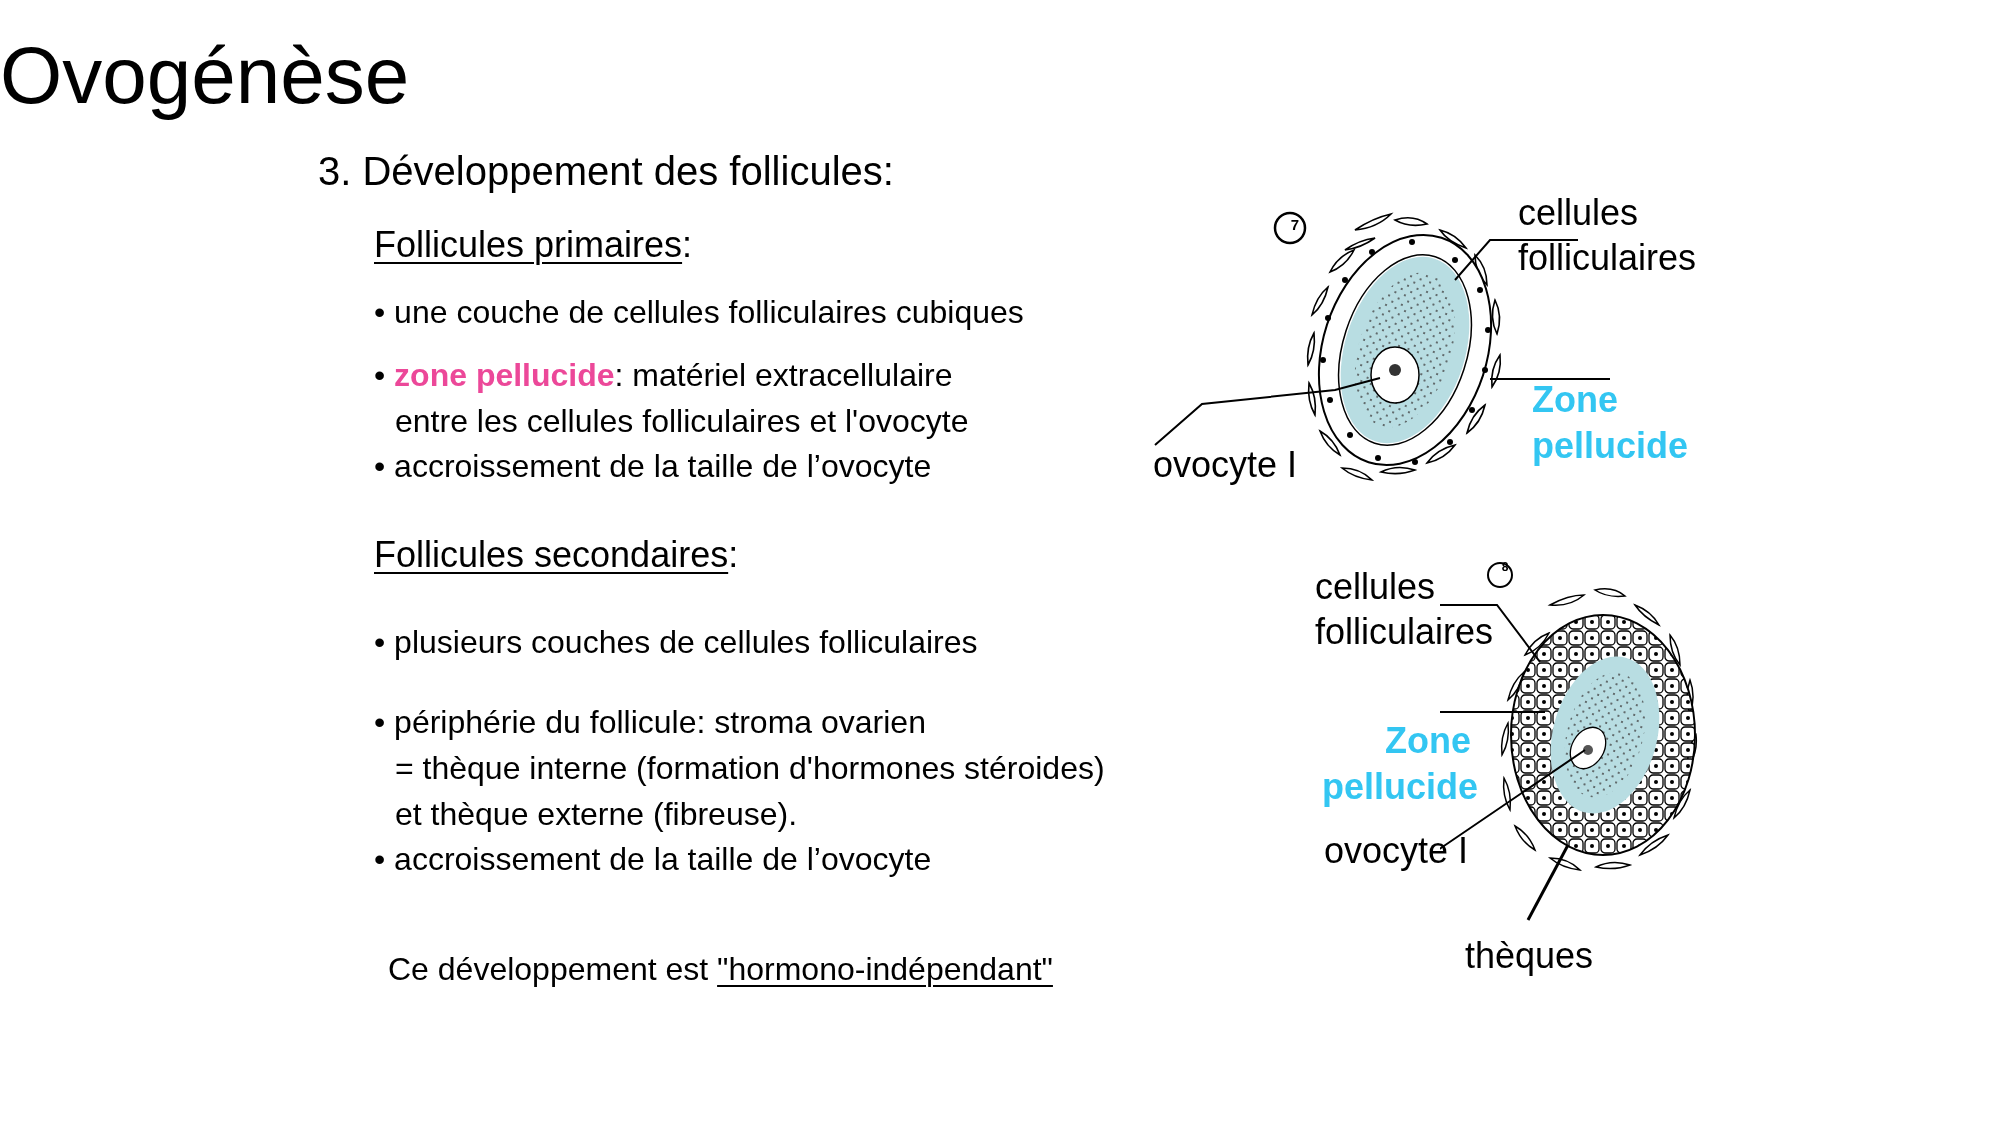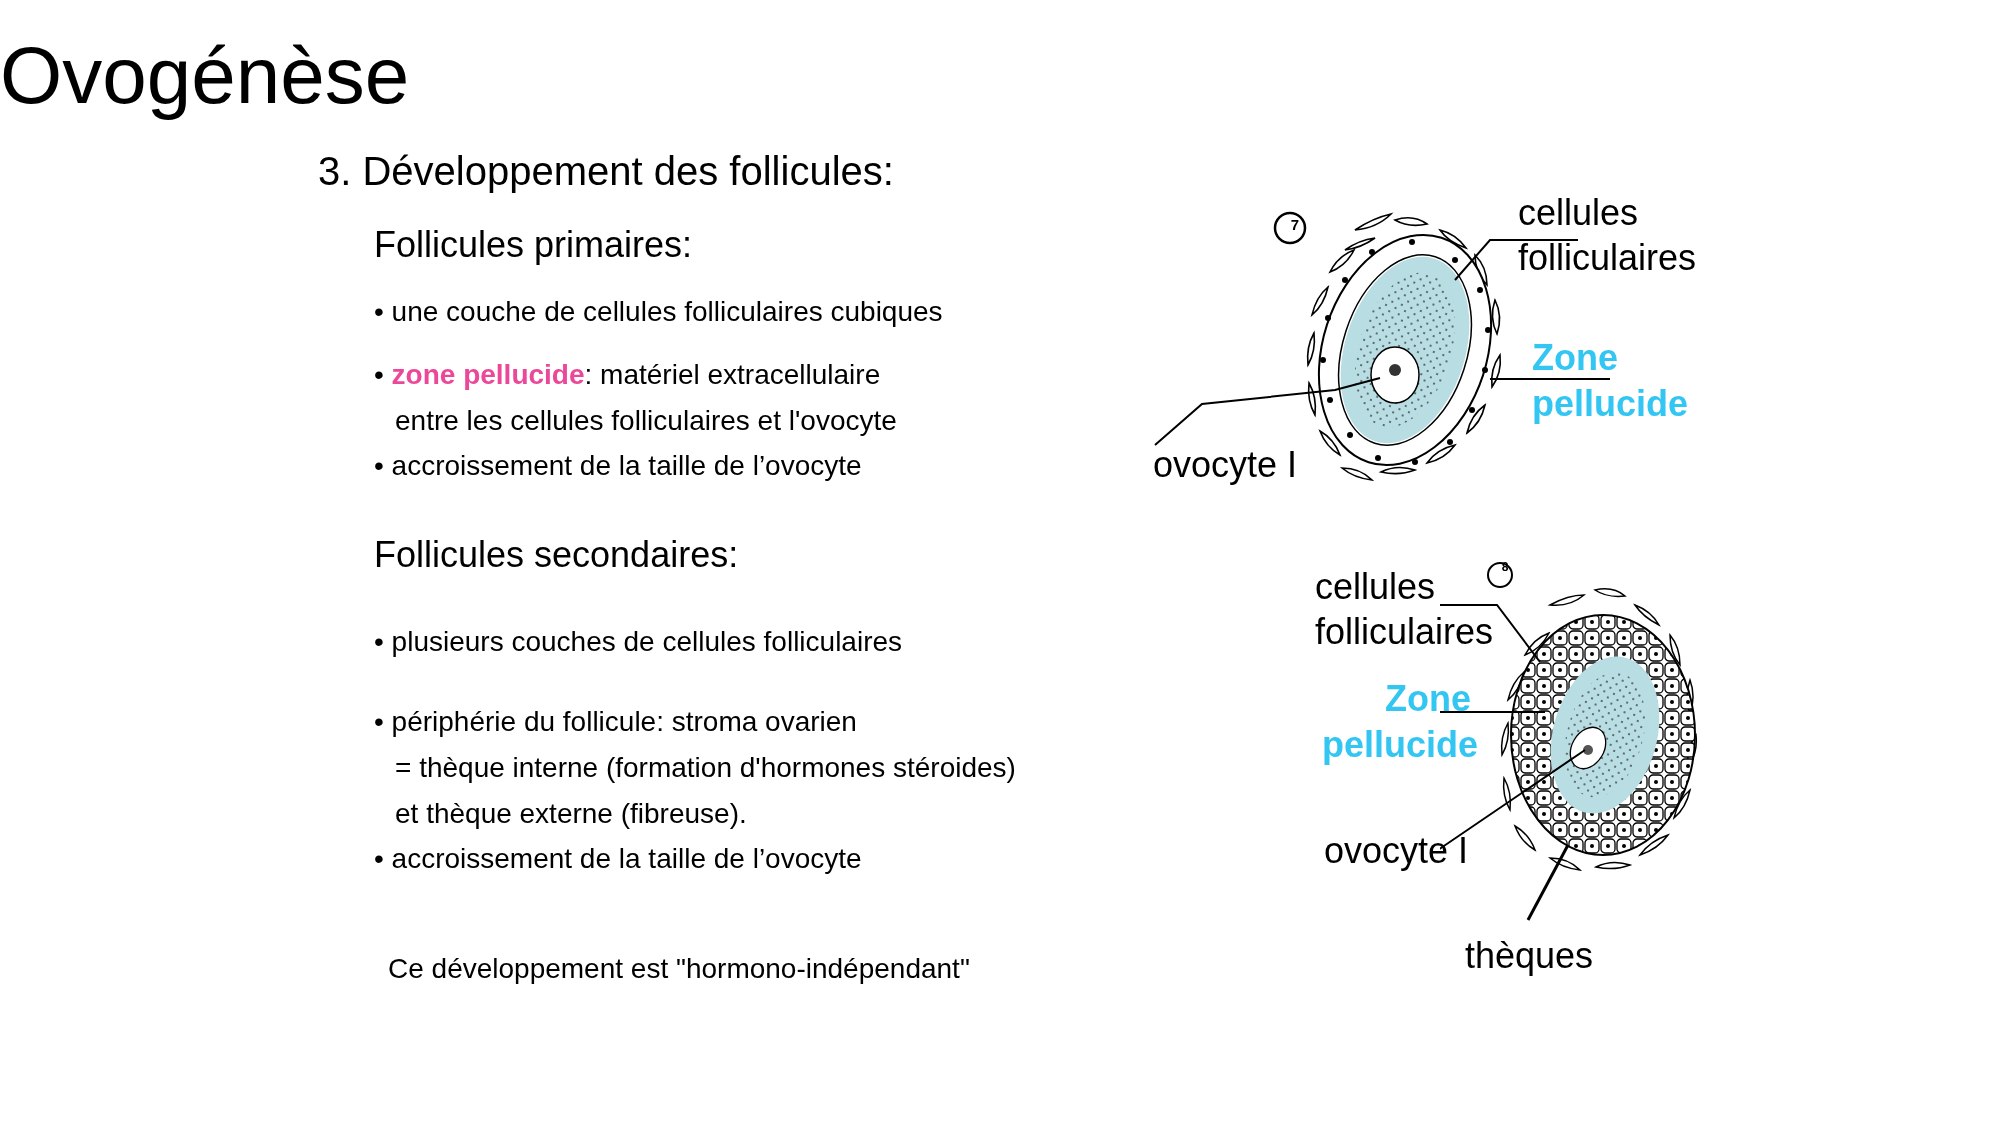--- a/index.html
+++ b/index.html
@@ -2,25 +2,25 @@
 <html><head>
 <meta charset="utf-8">
 <style>
   html, body { margin:0; padding:0; background:#ffffff; }
   body { width:2000px; height:1125px; position:relative; overflow:hidden;
          font-family:"Liberation Sans", sans-serif; color:#000; }
   .abs { position:absolute; white-space:nowrap; }
   .title { left:0; width:1870px; top:28px; font-size:80px; line-height:96px; }
   .section { left:318px; top:146px; font-size:40px; line-height:50px; }
   .sub { font-size:36px; line-height:46px; }
-  .u { text-underline-offset:5px; text-decoration-thickness:2px; }
-  .line { font-size:28px; line-height:46px; }
+  .u { text-decoration:underline; text-underline-offset:5px; text-decoration-thickness:2px; }
+  .line { font-size:32px; line-height:46px; }
   .hl { color:#ec4899; font-weight:bold; }
   .lbl { font-size:36px; line-height:45px; }
-  .lbl-blue { font-size:36px; line-height:45px; color:#33c6f2; font-weight:bold; }
+  .lbl-blue { font-size:36px; line-height:45px; color:#33c6f2; font-weight:bold;margin-top:42px; }
   svg { position:absolute; }
 </style>
 </head>
 <body>
 
 <div class="abs title">Ovogénèse</div>
 
 <div class="abs section">3. Développement des follicules:</div>
 
 <div class="abs sub" style="left:374px; top:222px;"><span class="u">Follicules primaires</span><span>:</span></div>

